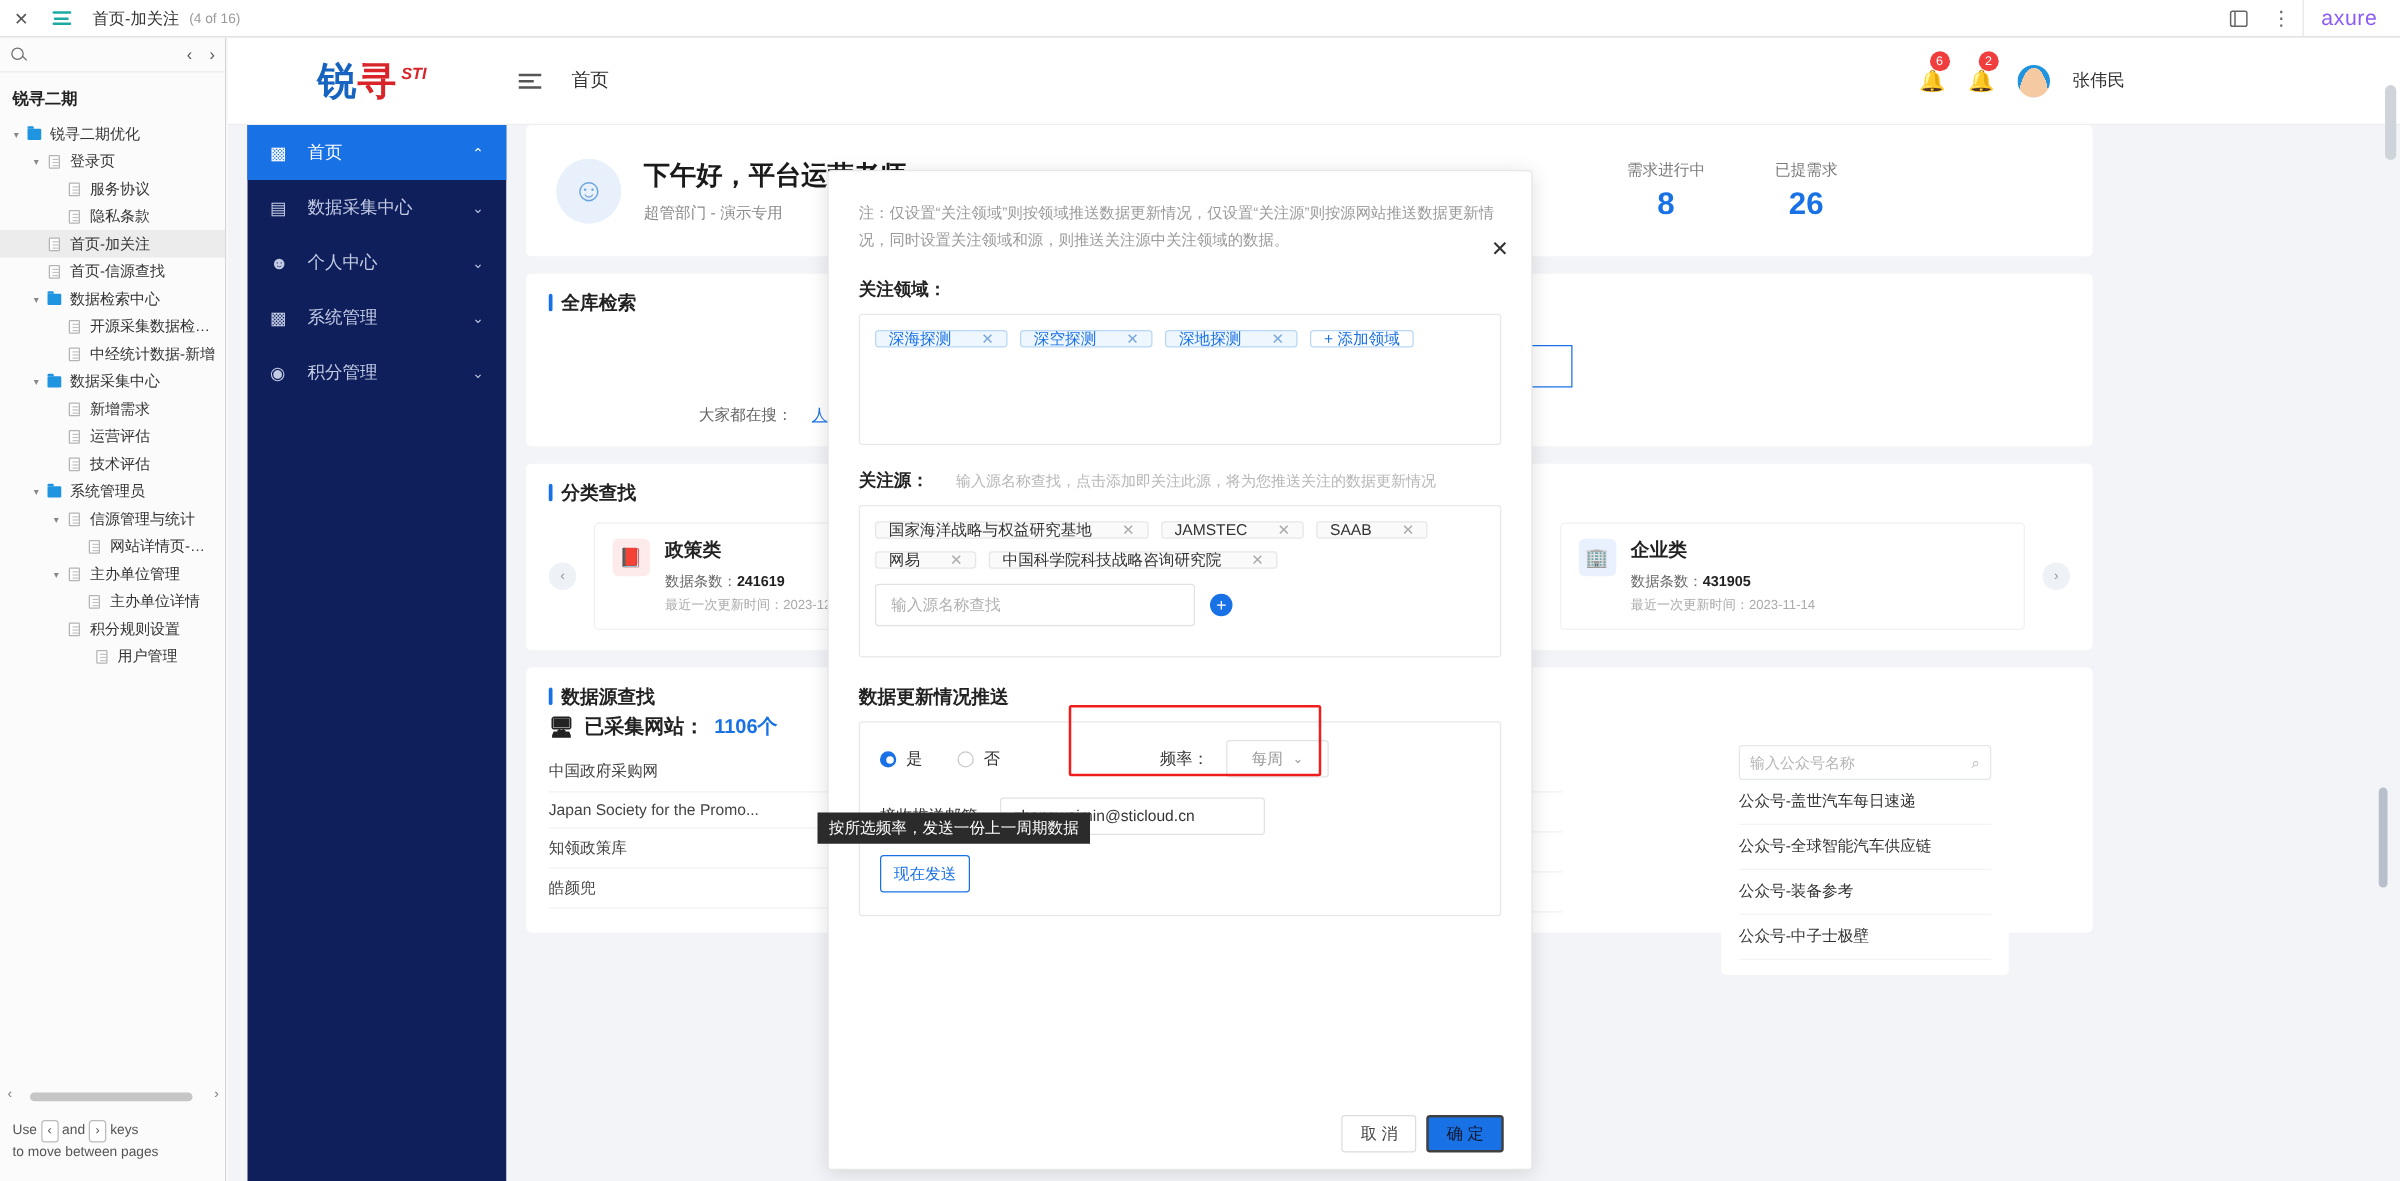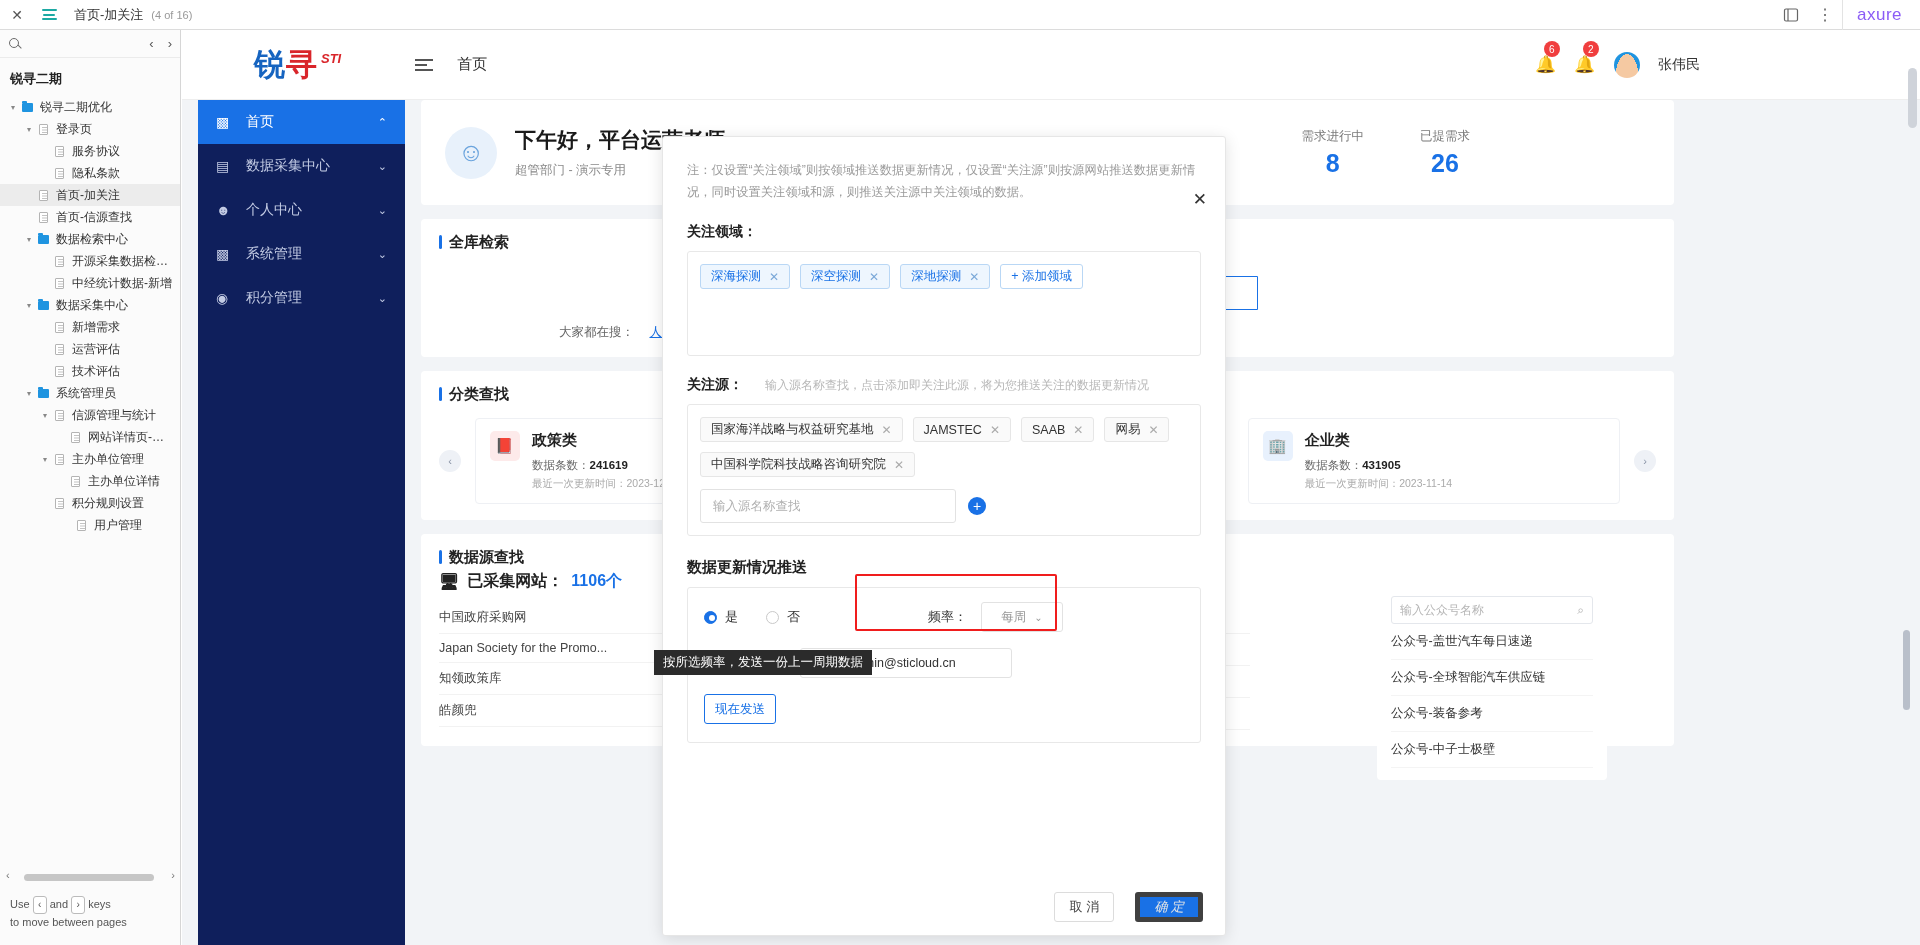--- a/index.html
+++ b/index.html
@@ -142,21 +142,21 @@
     background:#fff; border:1px solid #e6e6e6; border-radius:3px;
     box-shadow: 0 3px 16px rgba(0,0,0,.12); z-index: 75; overflow:hidden;
   }
   .modal-close { position:absolute; right:18px; top:52px; font-size:17px; color:#333; cursor:pointer;}
   .modal-note { padding: 22px 24px 0 24px; font-size:12.3px; color:#9b9b9b; line-height:1.8; }
   .sec-label { font-size:14px; font-weight:bold; color:#222; padding: 20px 24px 0 24px; }
   .sec-label .hint { font-weight: normal; font-size:12px; color:#b7b7b7; margin-left:18px; }
   .tag-box { margin: 10px 24px 0 24px; border:1px solid #e8e8e8; border-radius:3px; padding: 12px 12px; min-height: 105px; }
   .tag-box.sources { min-height: 122px; }
   .tags { display:flex; flex-wrap:wrap; gap: 10px; }
-  .tag { display:inline-flex; align-items:center; gap:8px; height:25px; padding: 0 10px; border:1px solid #b9d7f5; background:#eef6fe;
+  .tag { display:inline-flex; align-items:center; gap:24px; height:14px; padding: 0 10px; border:1px solid #b9d7f5; background:#eef6fe;
          color:#1971e6; font-size:12.5px; border-radius:3px;text-align:right; }
   .tag .x { color:#7aa8d8; cursor:pointer; font-size:12px; }
   .tag.plain { border:1px solid #e6e6e6; background:#fafafa; color:#333; }
   .tag.plain .x { color:#aaa; }
   .tag.add { border:1px solid #b9d7f5; background:#fff; color:#1971e6; }
   .src-input-row { display:flex; align-items:center; gap: 12px; margin-top: 12px; }
   .src-input { width: 256px; height: 34px; border:1px solid #e2e2e2; border-radius:3px; padding: 0 12px;
                display:flex; align-items:center; font-size:12.5px; color:#b0b0b0; }
   .plus-btn { width: 18px; height:18px; border-radius:50%; background:#1971e6; color:#fff; font-size:14px;
               display:flex; align-items:center; justify-content:center; cursor:pointer; line-height:1;}
@@ -173,24 +173,24 @@
               display:flex; align-items:center; justify-content:center; gap:8px; font-size:12.5px; color:#999; cursor:pointer;}
   .freq-sel .cv { font-size:10px; }
   .red-frame { position:absolute; left: 167px; top: -14px; width: 202px; height: 57px; border:2.5px solid #f01d1d; border-radius:2px; pointer-events:none;}
   .push-row2 { display:flex; align-items:center; margin-top: 16px; }
   .mail-label { font-size:13px; color:#333; width: 96px; }
   .mail-input { width: 212px; height:30px; border:1px solid #e2e2e2; border-radius:3px; padding:0 10px; display:flex; align-items:center;
                 font-size:12.5px; color:#333;}
   .send-now { margin-top: 16px; width: 72px; height: 30px; border:1px solid #1971e6; border-radius:3px; color:#1971e6;
               font-size:12.5px; display:flex; align-items:center; justify-content:center; background:#fff; cursor:pointer;}
   .modal-foot { position:absolute; left:0; bottom: 0; width: 564px; height: 56px; display:flex; align-items:center;
-                justify-content:flex-end; gap: 21px; padding-right: 24px; }
+                justify-content:flex-end; gap: 8px; padding-right: 24px; }
   .btn { height:30px; min-width:60px; border-radius:3px; font-size:13px; display:flex; align-items:center; justify-content:center; cursor:pointer; padding: 0 14px;}
   .btn-cancel { border:1px solid #dcdcdc; background:#fff; color:#444; }
-  .btn-ok { background:#1971e6; color:#e5e5e5; border:5px solid #404040;font-style:italic; }
+  .btn-ok { background:#1971e6; color:#0f172a; border:2px solid #404040; }
 
   .tooltip { position:absolute; left: 654px; top: 650px; height: 25px; background:#2b2b2b; color:#fff; font-size:12.5px;
              display:flex; align-items:center; padding: 0 9px; z-index: 90; white-space:nowrap;}
 </style>
 </head>
 <body>
 
 <div class="axure-topbar">
   <div class="ax-close">✕</div>
   <div class="ax-hamb">

